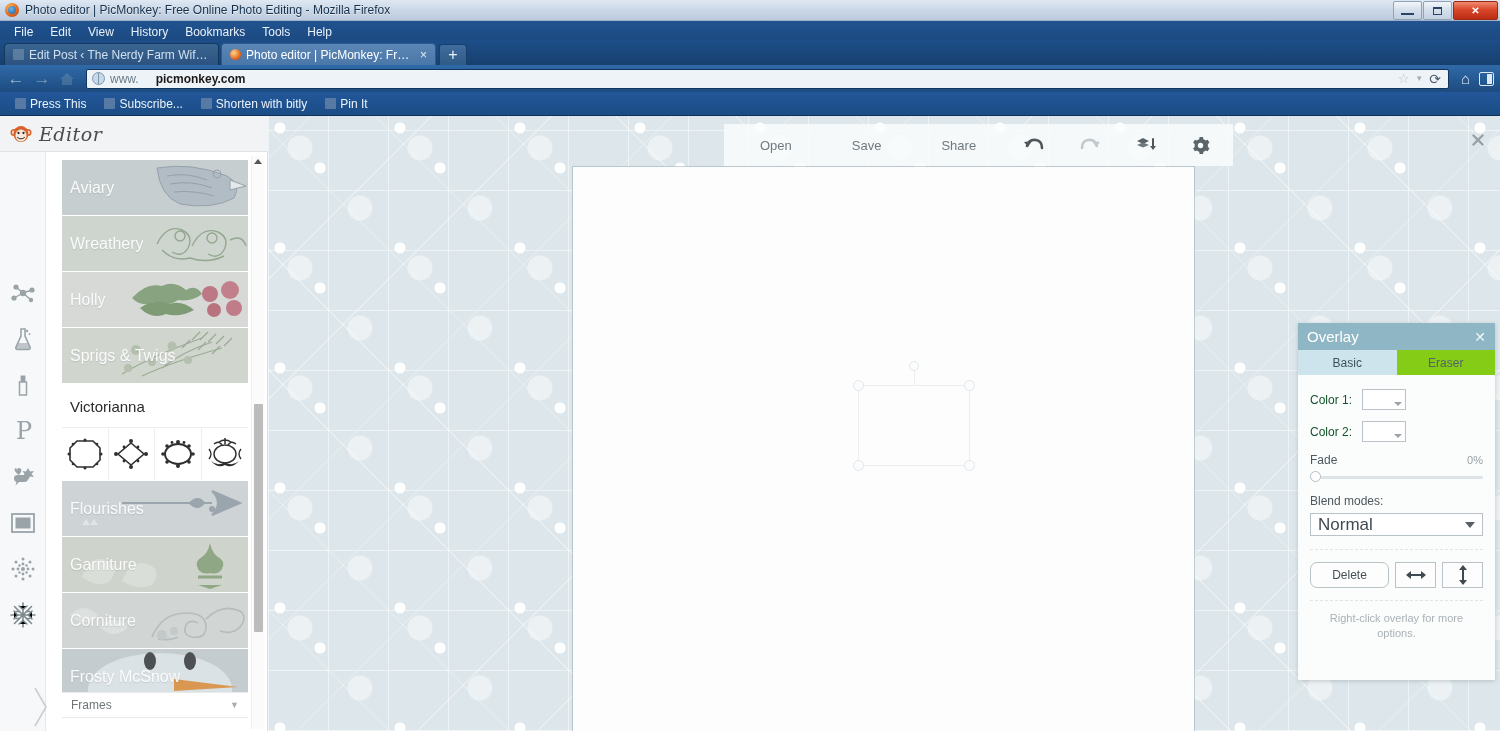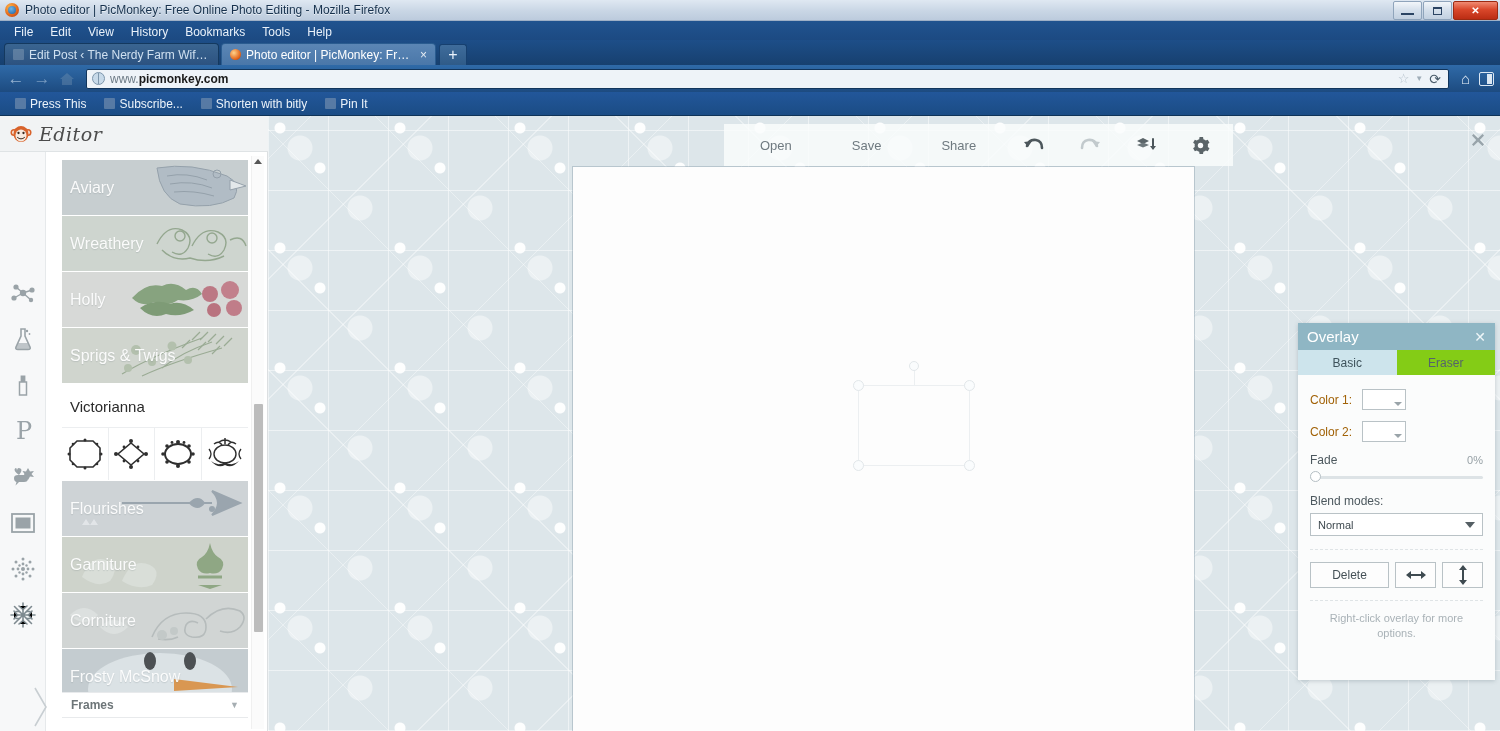--- a/index.html
+++ b/index.html
@@ -116,21 +116,21 @@
   .url-globe {
     width: 13px; height: 13px; border-radius: 50%;
     border: 1px solid #7e97ad; background: #c8dae9; flex: none;
     position: relative;
   }
   .url-globe::after {
     content: ""; position: absolute; left: 5px; top: 0; width: 1px; height: 11px;
     background: #7e97ad;
   }
   .url-text { font-size: 12px; color: #6c7a85; white-space: nowrap; }
-  .url-text b { color: #1a1a1a; font-weight: bold; }
+  .url-text b { color: #1a1a1a; font-weight: bold; margin-left: 17px; }
   .url-right { margin-left: auto; display: flex; align-items: center; gap: 6px; padding-right: 2px; }
   .star-ic { color: #b7c3cd; font-size: 13px; }
   .caret-ic { color: #9fadb8; font-size: 8px; }
   .reload-ic { color: #4b5d6b; font-size: 14px; }
   .nav-right-btns { display: flex; align-items: center; gap: 9px; padding-left: 6px; }
   .home-ic { color: #e8f0f8; font-size: 15px; }
   .sidebar-ic {
     width: 15px; height: 14px; border: 1.5px solid #dbe7f3; border-radius: 2px;
     position: relative;
   }
@@ -292,21 +292,21 @@
   .frame-cell {
     display: flex; align-items: center; justify-content: center;
     border-right: 1px solid #eceef0;
   }
   .frame-cell:last-child { border-right: none; }
 
   .panel-select {
     position: absolute; left: 16px; bottom: 13px; width: 186px; height: 26px;
     border-top: 1px solid #e8eaec; border-bottom: 1px solid #e8eaec;
     background: #fff; display: flex; align-items: center;
-    padding: 0 9px; z-index: 3; font-weight: bold;
+    padding: 0 9px; z-index: 3;
   }
   .panel-select-label { font-size: 12px; color: #6d7578; }
   .panel-select-caret { margin-left: auto; color: #a6aeb2; font-size: 9px; }
 
   
   .panel-scrollbar {
     position: absolute; right: 3px; top: 4px; width: 13px; bottom: 2px;
     background: #fbfbfb; border-left: 1px solid #f0f0f0; z-index: 5;
   }
   .sb-arrow-up {
@@ -332,21 +332,21 @@
   .ov-title { font-size: 15px; color: #ffffff; }
   .ov-close { margin-left: auto; color: #eef6f8; font-size: 14px; }
   .ov-tabs { display: flex; height: 25px; background: #84cc16; }
   .ov-tab {
     flex: 1; display: flex; align-items: center; justify-content: center;
     font-size: 12px; color: #55646b;
   }
   .ov-tab.active { background: #cde4ec; color: #3f535c; }
   .ov-body { padding: 14px 12px 0 12px; }
   .ov-row { display: flex; align-items: center; margin-bottom: 11px; }
-  .ov-row-label { font-size: 12px; color: #a16207; width: 52px; }
+  .ov-row-label { font-size: 12px; color: #14532d; width: 52px; }
   .swatch {
     width: 44px; height: 21px; background: #fff;
     border: 1px solid #b9c2c6; position: relative;
   }
   .swatch::after {
     content: ""; position: absolute; right: 3px; bottom: 3px;
     border-left: 4px solid transparent; border-right: 4px solid transparent;
     border-top: 4px solid #9aa4a9;
   }
   .ov-fade-head { display: flex; align-items: baseline; margin-bottom: 4px; }
@@ -360,34 +360,34 @@
     background: #dde3e6; border-radius: 2px;
   }
   .ov-slider-knob {
     position: absolute; left: 0; top: 0; width: 11px; height: 11px;
     border-radius: 50%; background: #fff; border: 1px solid #b5bfc4;
   }
   .ov-blend-label { font-size: 12px; color: #4c585e; margin-bottom: 5px; }
   .ov-select {
     height: 23px; border: 1px solid #b9c2c6; background: #fff;
     display: flex; align-items: center; padding: 0 7px;
-    font-size: 11px; color: #3f4a50; margin-bottom: 13px;
+    font-size: 17px; color: #3f4a50; margin-bottom: 13px;
   }
   .ov-select-caret {
     margin-left: auto; border-left: 5px solid transparent;
     border-right: 5px solid transparent; border-top: 6px solid #555f64;
   }
   .ov-divider { border-top: 1px dashed #dfe4e6; margin: 0 0 12px 0; }
   .ov-actions { display: flex; gap: 6px; }
   .ov-btn {
     height: 26px; border: 1px solid #b9c2c6; background: #fdfdfd;
     display: flex; align-items: center; justify-content: center;
     font-size: 12px; color: #445056;
   }
-  .ov-btn.delete { flex: 1; }
+  .ov-btn.delete { flex: 1; border-radius: 7px; }
   .ov-btn.flip { width: 41px; }
   .ov-hint {
     margin-top: 12px; padding-top: 10px; border-top: 1px dashed #dfe4e6;
     text-align: center; font-size: 11px; color: #a9b2b7; line-height: 1.35;
   }
 </style>
 </head>
 <body>
 
 <div class="ff-window">

